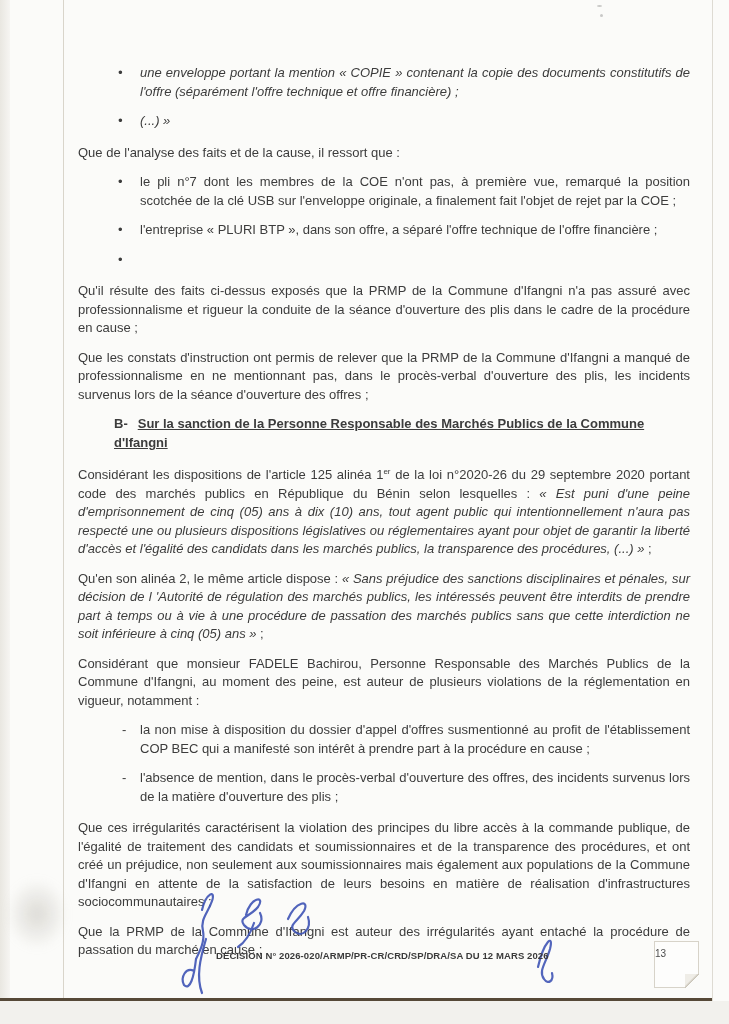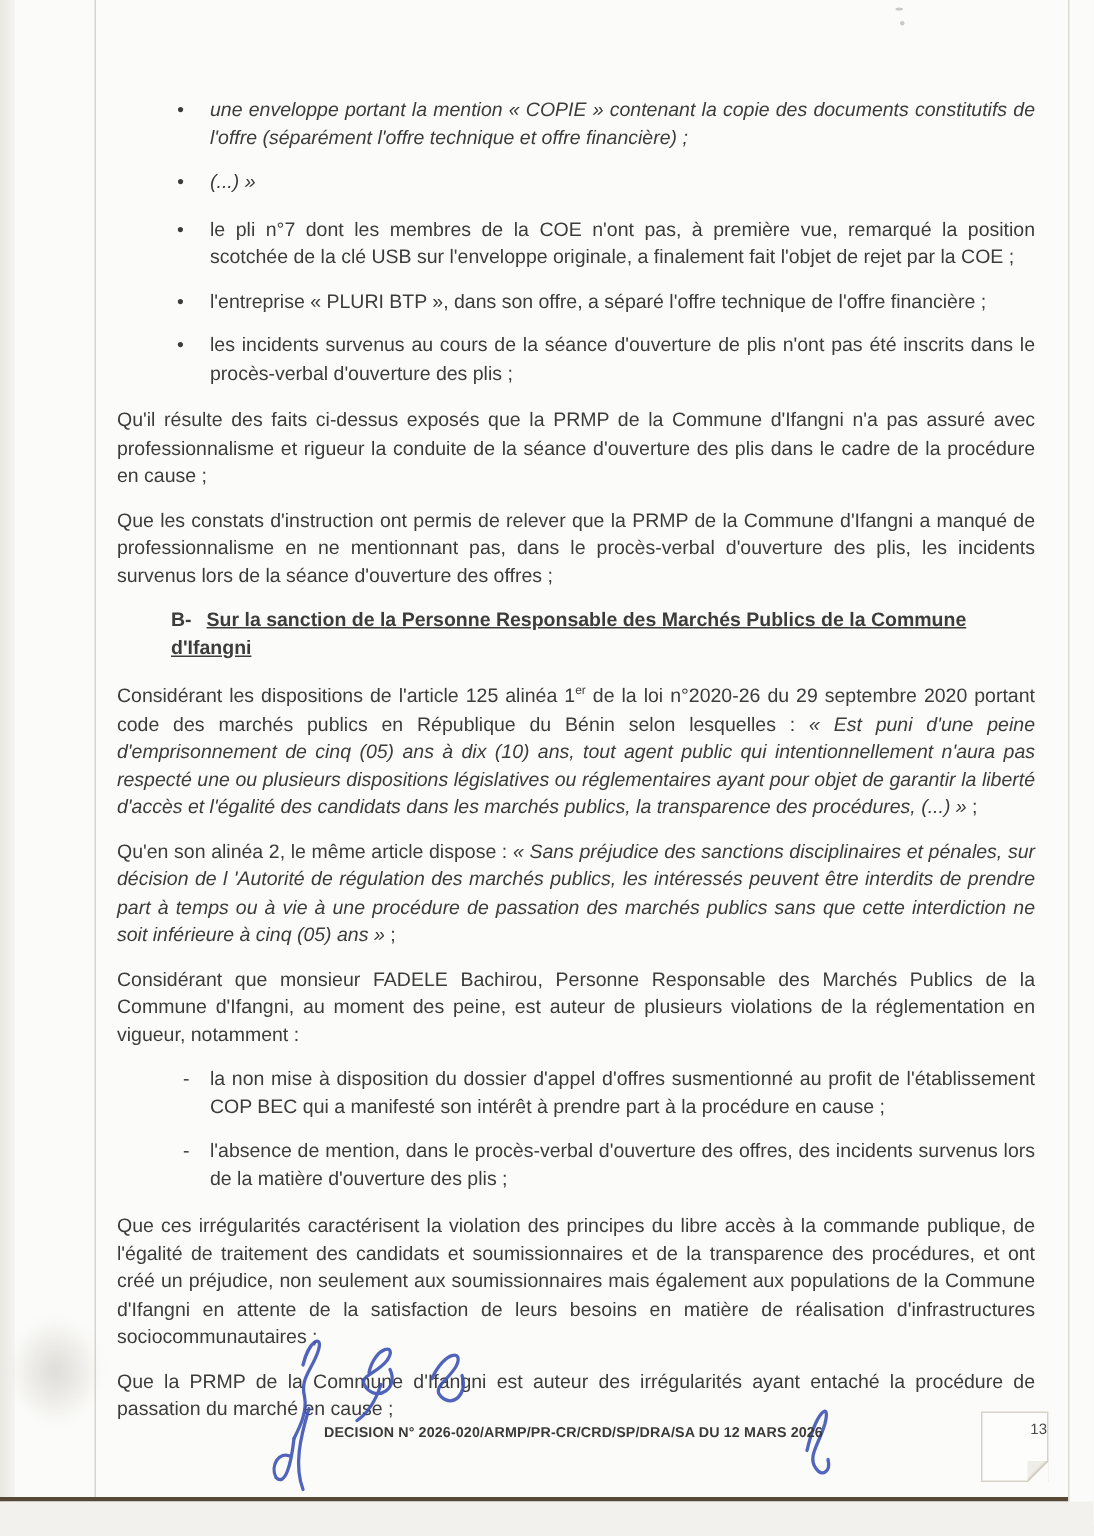--- a/index.html
+++ b/index.html
@@ -63,21 +63,21 @@
   sup{font-size:8px;line-height:0;}
 
   .footer-line{
     position:absolute;left:203px;top:950px;width:330px;
     font-size:9.5px;font-weight:bold;color:#3a3a3a;
     text-align:center;letter-spacing:.1px;white-space:nowrap;padding-left:13px;
   }
   .pagebox{
     position:absolute;left:654px;top:941px;width:45px;height:47px;
     background:#fdfdfc;border:1px solid #d7d3c9;box-sizing:border-box;
-    font-size:10px;color:#4c4c4c;text-align:right;padding-top:6px;
+    font-size:10px;color:#4c4c4c;text-align:left;padding-top:6px;
   }
   .pagebox .fold{
     position:absolute;right:-1px;bottom:-1px;width:14px;height:14px;
     background:linear-gradient(135deg,#efede7 40%,#c9c4b8 50%,#fbfbf9 52%);
   }
   .sig-overlay{position:absolute;left:150px;top:855px;width:430px;height:150px;pointer-events:none;}
 </style>
 </head>
 <body>
 
@@ -94,32 +94,32 @@
 
     <div class="row italic">
       <span class="marker">•</span>
       <span class="txt">une enveloppe portant la mention « COPIE » contenant la copie des documents constitutifs de l'offre (séparément l'offre technique et offre financière) ;</span>
     </div>
     <div class="row italic" style="margin-bottom:13px;">
       <span class="marker">•</span>
       <span class="txt">(...) »</span>
     </div>
 
+    <p class="para">Que de l'analyse des faits et de la cause, il ressort que :</p>
 
     <div class="row">
       <span class="marker">•</span>
       <span class="txt">le pli n°7 dont les membres de la COE n'ont pas, à première vue, remarqué la position scotchée de la clé USB sur l'enveloppe originale, a finalement fait l'objet de rejet par la COE ;</span>
     </div>
     <div class="row">
       <span class="marker">•</span>
       <span class="txt">l'entreprise « PLURI BTP », dans son offre, a séparé l'offre technique de l'offre financière ;</span>
     </div>
     <div class="row" style="margin-bottom:13px;">
       <span class="marker">•</span>
-      <span class="txt">les incidents survenus au cours de la séance d'ouverture de plis n'ont pas été inscrits dans le procès-verbal d'ouverture des plis ;</span>
     </div>
 
     <p class="para">Qu'il résulte des faits ci-dessus exposés que la PRMP de la Commune d'Ifangni n'a pas assuré avec professionnalisme et rigueur la conduite de la séance d'ouverture des plis dans le cadre de la procédure en cause ;</p>
     <p class="para">Que les constats d'instruction ont permis de relever que la PRMP de la Commune d'Ifangni a manqué de professionnalisme en ne mentionnant pas, dans le procès-verbal d'ouverture des plis, les incidents survenus lors de la séance d'ouverture des offres ;</p>
 
     <p class="heading">
       <span class="hprefix">B-</span><span class="htext">Sur la sanction de la Personne Responsable des Marchés Publics de la Commune d'Ifangni</span>
     </p>
 
     <p class="para"><span>Considérant les dispositions de l'article 125 alinéa 1</span><sup>er</sup><span> de la loi n°2020-26 du 29 septembre 2020 portant code des marchés publics en République du Bénin selon lesquelles : </span><span class="quote">« Est puni d'une peine d'emprisonnement de cinq (05) ans à dix (10) ans, tout agent public qui intentionnellement n'aura pas respecté une ou plusieurs dispositions législatives ou réglementaires ayant pour objet de garantir la liberté d'accès et l'égalité des candidats dans les marchés publics, la transparence des procédures, (...) »</span><span> ;</span></p>

